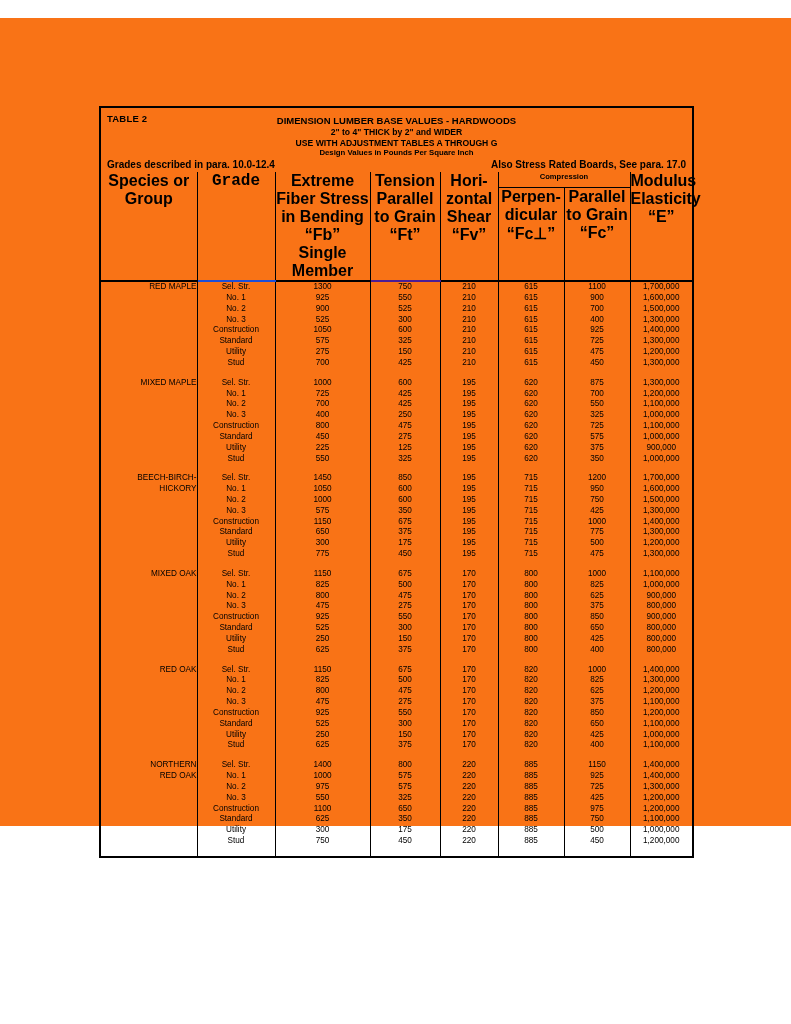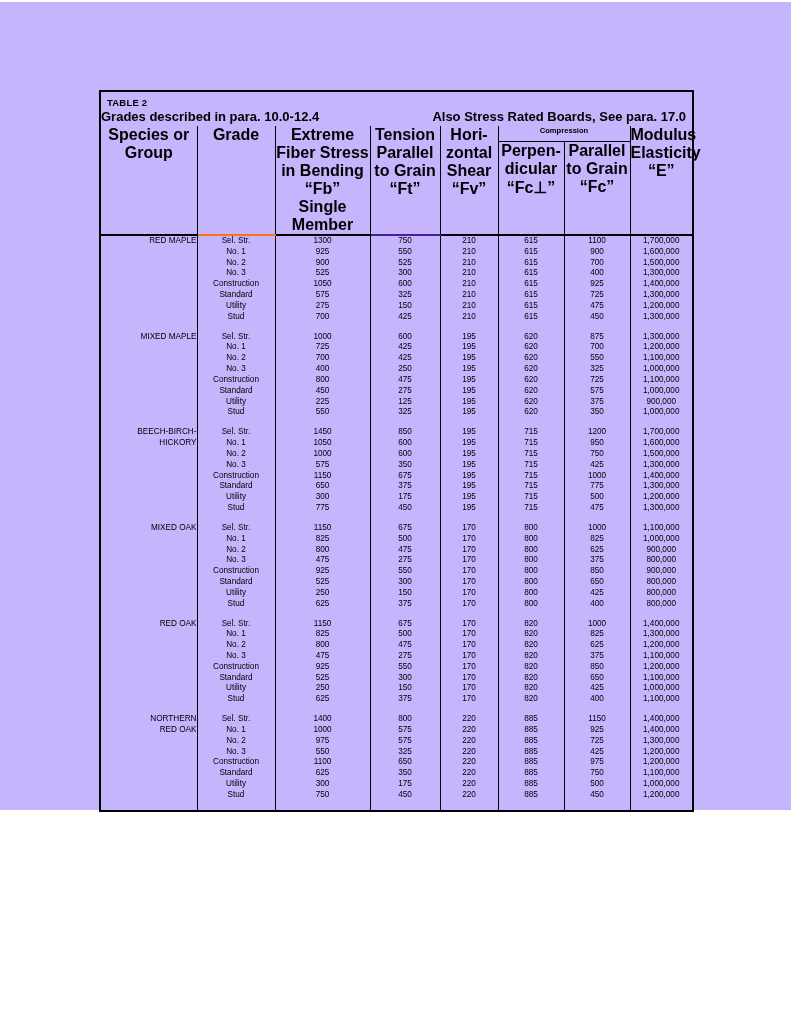--- a/index.html
+++ b/index.html
@@ -9,24 +9,24 @@
   }
   body {
     width: 791px;
     height: 1024px;
     font-family: "Liberation Sans", sans-serif;
     color: #000000;
     position: relative;
   }
   .page {
     position: absolute;
-    left: 0; top: 2px;
+    left: 0; top: 18px;
     width: 791px;
     height: 808px;
-    background: #c4b5fd;
+    background: #f97316;
   }
   .table-wrap {
     position: absolute;
     left: 99px;
     top: 88px;
     width: 595px;
   }
   .outer-box {
     border: 2px solid #000;
     box-sizing: border-box;
@@ -55,23 +55,23 @@
     font-size: 8.6px;
     font-weight: bold;
   }
   .title-design {
     font-size: 7.8px;
     font-weight: bold;
   }
   .note-row {
     display: flex;
     justify-content: space-between;
-    font-size: 13px;
+    font-size: 10px;
     font-weight: bold;
-    padding: 1px 6px 2px 0;
+    padding: 1px 6px 2px 6px;
   }
   table.main {
     border-collapse: collapse;
     width: 100%;
     table-layout: fixed;
   }
   table.main th, table.main td {
     border: 0;
     padding: 0;
     vertical-align: top;
@@ -122,20 +122,26 @@
 </style>
 </head>
 <body>
 
 <div class="page">
   <div class="table-wrap">
     <div class="outer-box">
 
       <div class="table-label">TABLE 2</div>
 
+      <div class="titles">
+        <div class="title-main">DIMENSION LUMBER BASE VALUES - HARDWOODS</div>
+        <div class="title-sub">2" to 4" THICK by 2" and WIDER</div>
+        <div class="title-sub2">USE WITH ADJUSTMENT TABLES A THROUGH G</div>
+        <div class="title-design">Design Values in Pounds Per Square Inch</div>
+      </div>
 
       <div class="note-row">
         <span>Grades described in para. 10.0-12.4</span>
         <span>Also Stress Rated Boards, See para. 17.0</span>
       </div>
 
       <table class="main">
         <colgroup>
           <col style="width:96px">
           <col style="width:78px">
@@ -145,21 +151,21 @@
           <col style="width:66px">
           <col style="width:66px">
           <col style="width:62px">
         </colgroup>
         <thead>
           <tr>
             <th rowspan="2" class="hdr" style="border-bottom:2px solid #000;">
               <div>Species or</div>
               <div>Group</div>
             </th>
-            <th rowspan="2" class="hdr cold" style="border-bottom:2px solid #f97316;">Grade</th>
+            <th rowspan="2" class="hdr cold" style="border-bottom:2px solid #1d4ed8;font-family:Liberation Mono, monospace;">Grade</th>
             <th rowspan="2" class="hdr cold" style="border-bottom:2px solid #000;">
               <div>Extreme</div>
               <div>Fiber Stress</div>
               <div>in Bending “Fb”</div>
               <div>Single Member</div>
             </th>
             <th rowspan="2" class="hdr cold" style="border-bottom:2px solid #4c1d95;">
               <div>Tension</div>
               <div>Parallel</div>
               <div>to Grain</div>

